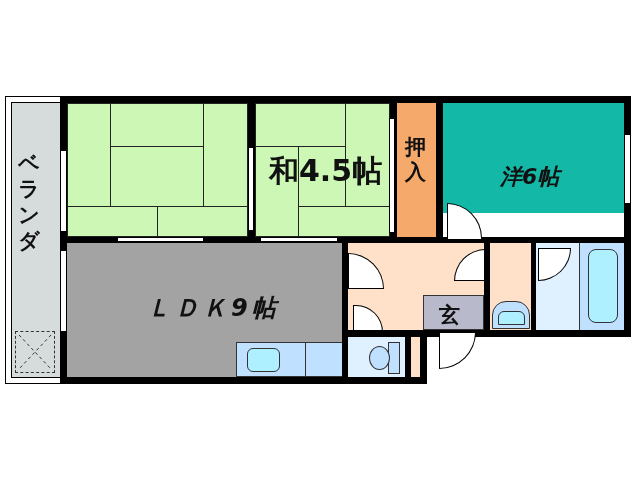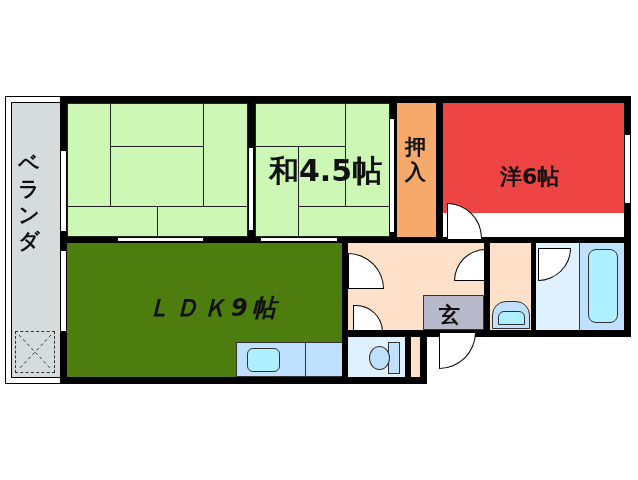--- a/index.html
+++ b/index.html
@@ -61,33 +61,33 @@
   <div class="wall" style="left:390px;top:96px;width:7px;height:147px;"></div>
   <div class="room" style="left:397px;top:103px;width:39px;height:134px;background:#f5aa6c;">
     <div class="label" style="left:8px;top:32px;font-size:21px;line-height:25px;">
       <div>押</div>
       <div>入</div>
     </div>
   </div>
   <div class="win" style="left:389px;top:118px;width:6px;height:115px;"></div>
   <div class="wall" style="left:436px;top:96px;width:7px;height:147px;"></div>
 
-  <div class="room" style="left:443px;top:103px;width:181px;height:110px;background:#ef4444;">
+  <div class="room" style="left:443px;top:103px;width:181px;height:110px;background:#14b8a6;font-style:italic;">
     <div class="label" style="left:57px;top:59px;font-size:22px;">洋6帖</div>
   </div>
   <div class="win" style="left:624px;top:134px;width:7px;height:70px;"></div>
 
   <div class="wall" style="left:60px;top:237px;width:571px;height:6px;"></div>
   <div class="win" style="left:117px;top:237px;width:87px;height:5px;"></div>
   <div class="win" style="left:260px;top:237px;width:78px;height:5px;"></div>
   <div class="win" style="left:60px;top:150px;width:7px;height:82px;"></div>
   <div class="win" style="left:60px;top:250px;width:7px;height:82px;"></div>
   <div class="win" style="left:248px;top:147px;width:6px;height:84px;"></div>
 
-  <div class="room" style="left:67px;top:243px;width:276px;height:134px;background:#4d7c0f;">
+  <div class="room" style="left:67px;top:243px;width:276px;height:134px;background:#a3a3a3;">
     <div class="label" style="left:80px;top:49px;font-size:24px;font-style:italic;letter-spacing:4px;">ＬＤＫ9帖</div>
     <div class="abs" style="left:169px;top:99px;width:107px;height:35px;background:#bfe0ff;border:1px solid #333;">
       <div class="abs" style="left:10px;top:5px;width:33px;height:24px;background:#aef0ff;border:1px solid #333;border-radius:6px;"></div>
       <div class="abs" style="left:68px;top:0;width:1px;height:34px;background:#333;"></div>
     </div>
   </div>
   <div class="wall" style="left:342px;top:243px;width:6px;height:141px;"></div>
 
   <div class="room" style="left:348px;top:243px;width:136px;height:87px;background:#ffe0c8;"></div>
   <div class="abs" style="left:423px;top:295px;width:61px;height:35px;background:#b9b9cc;border:1px solid #333;">

